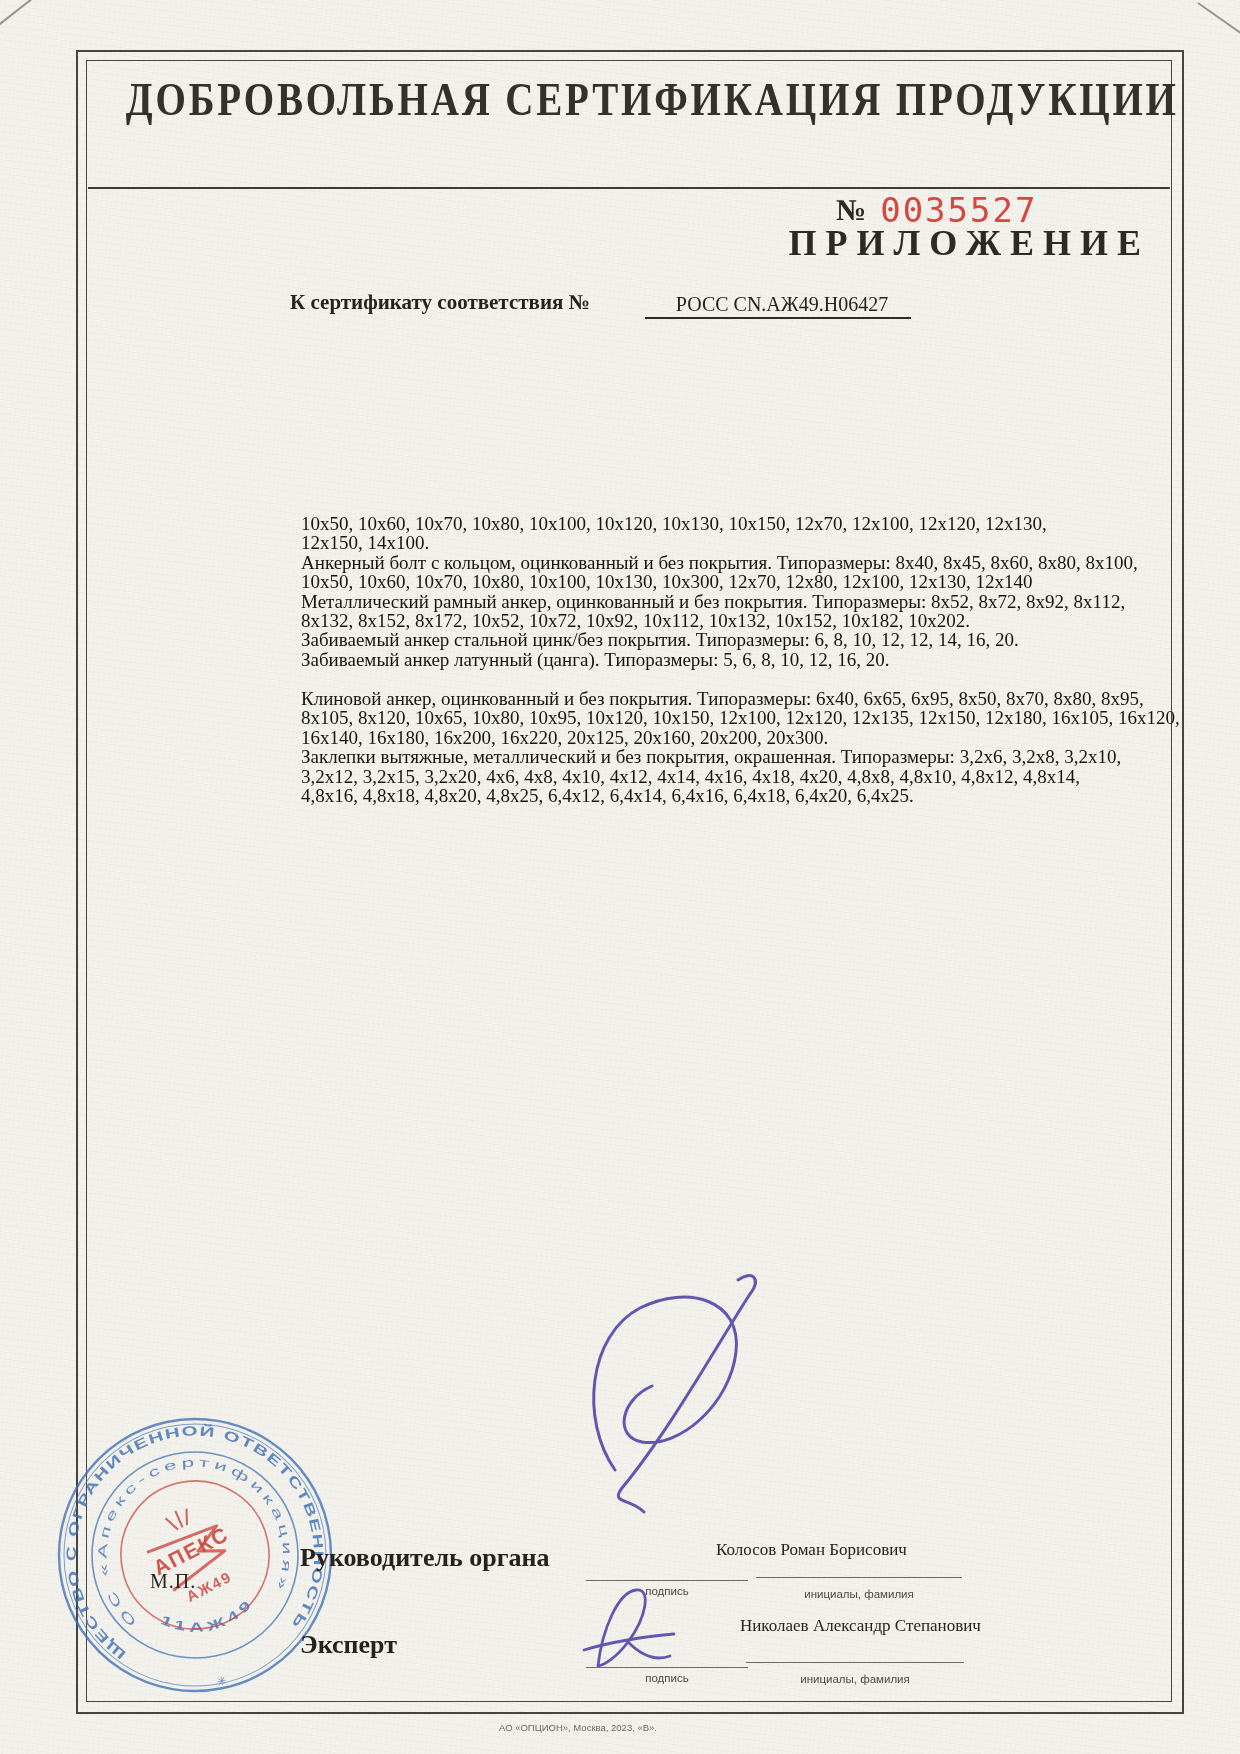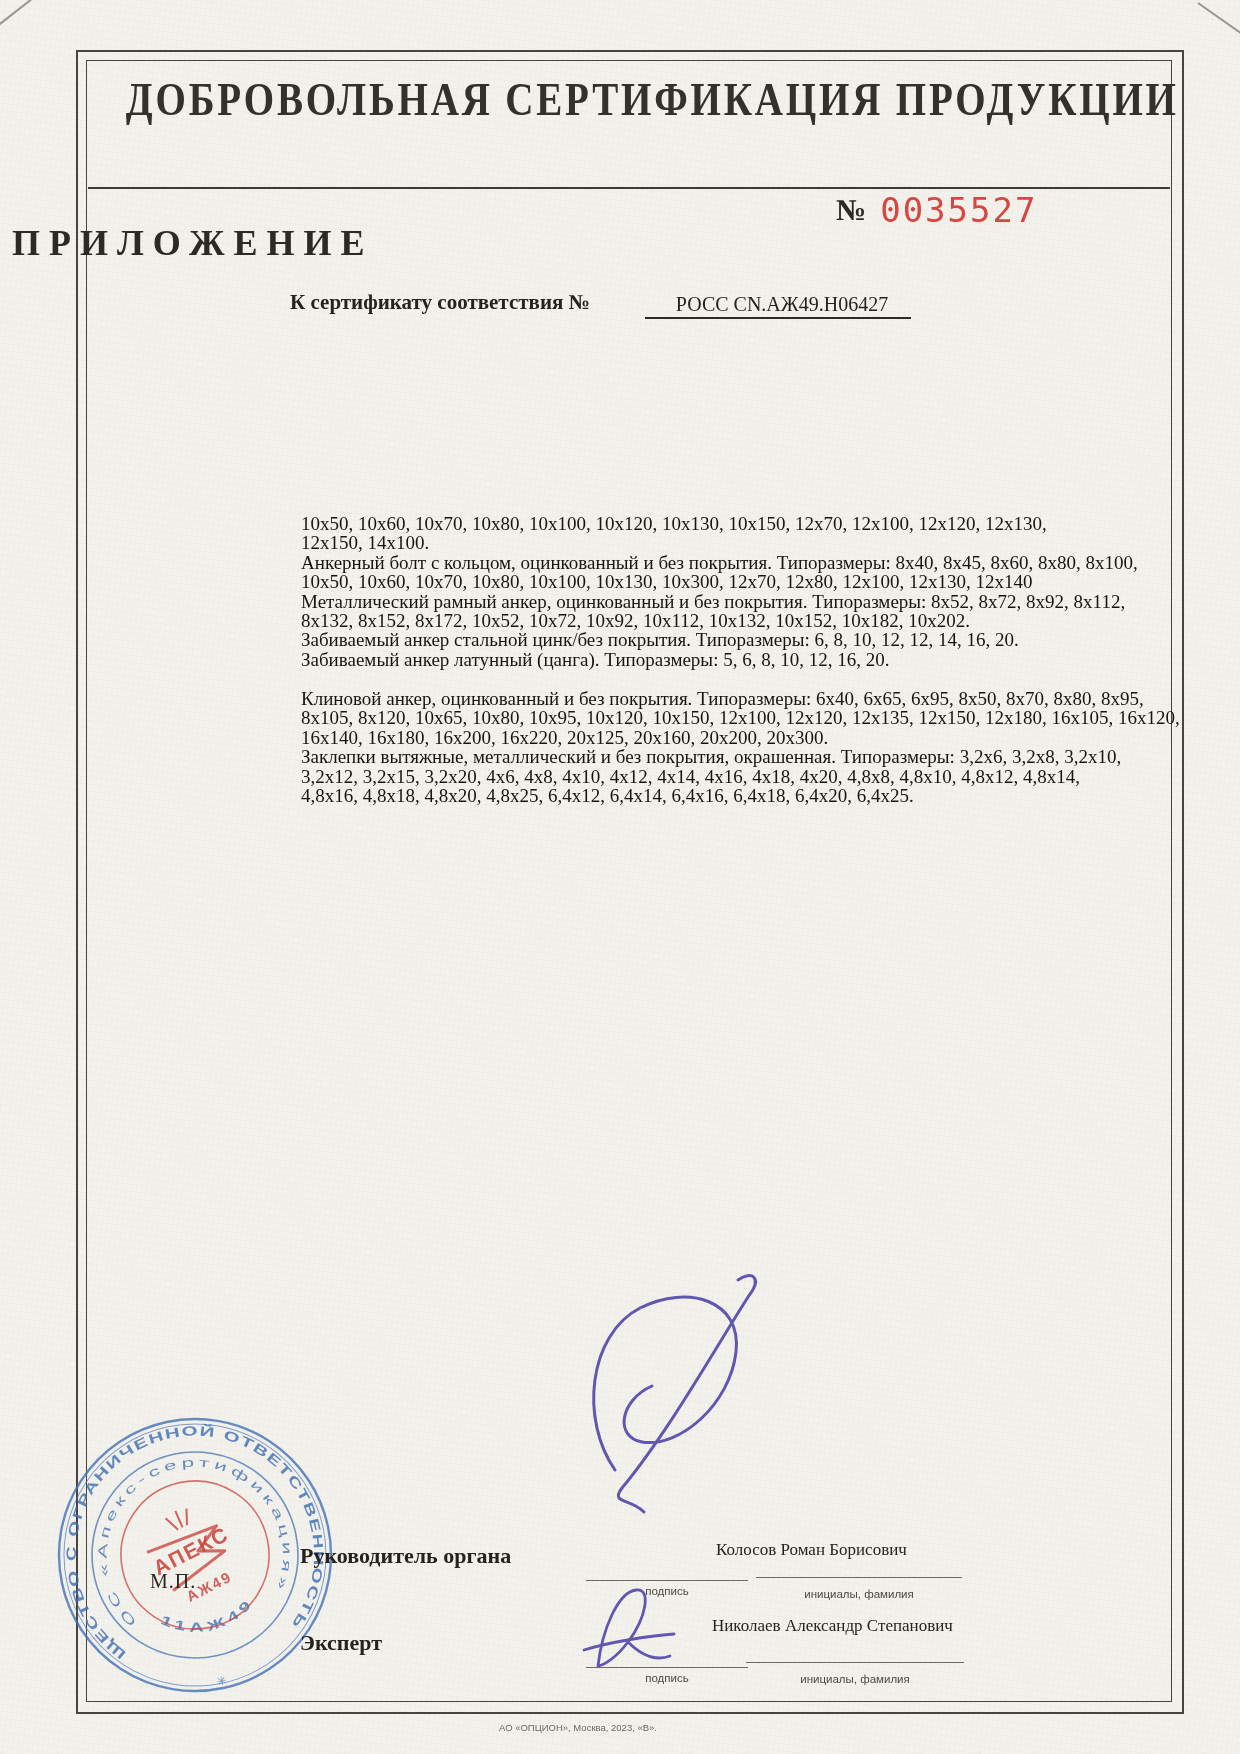--- a/index.html
+++ b/index.html
@@ -34,39 +34,38 @@
     transform:scale(0.93,1.12);transform-origin:center top;
     white-space:nowrap;
   }
   .doc-number-wrap{position:absolute;left:836px;top:190px;white-space:nowrap;}
   .doc-number-label{font-size:30px;font-weight:bold;color:#2c2a24;margin-right:14px;}
   .doc-number-value{
     font-family:"DejaVu Sans Mono", monospace;
     font-size:34px;color:#d5473f;letter-spacing:2px;vertical-align:-2px;
   }
   .doc-title{
-    position:absolute;left:0px;top:222px;width:1150px;text-align:left;
+    position:absolute;left:0px;top:222px;width:1150px;text-align:right;
     font-size:36px;font-weight:bold;letter-spacing:9px;color:#2c2a24;
     white-space:nowrap;
-    margin-left:12px;
   }
   .cert-line-label{
     position:absolute;left:290px;top:290px;
     font-size:21px;font-weight:bold;color:#26231d;white-space:nowrap;
   }
   .cert-number{
     position:absolute;left:652px;top:293px;width:260px;
     font-size:20px;font-weight:normal;color:#26231d;white-space:nowrap;text-align:center;
   }
   .cert-rule{
     position:absolute;left:645px;top:317px;width:266px;height:2px;background:#2e2b25;
   }
   .body-block{position:absolute;left:301px;font-size:19px;color:#17150f;}
   .body-block .tline{line-height:19.4px;white-space:nowrap;}
-  .sig-role{position:absolute;font-size:22px;font-weight:bold;color:#26231d;white-space:nowrap;}
+  .sig-role{position:absolute;font-size:26px;font-weight:bold;color:#26231d;white-space:nowrap;}
   .sig-line{position:absolute;height:0;border-top:1.4px solid #6e6a5f;}
   .sig-caption{
     position:absolute;font-family:"Liberation Sans", sans-serif;
     font-size:11.5px;color:#4c4a43;text-align:center;white-space:nowrap;
   }
   .sig-name{position:absolute;font-size:17px;color:#26231d;white-space:nowrap;}
   .mp-label{position:absolute;left:150px;top:1570px;font-size:20px;color:#2a2720;letter-spacing:1px;}
   .footer-imprint{
     position:absolute;left:428px;top:1722px;width:300px;text-align:center;
     font-family:"Liberation Sans", sans-serif;font-size:9.5px;color:#6b6860;white-space:nowrap;
@@ -167,17 +166,17 @@
 <div class="sig-line" style="left:586px;top:1580px;width:162px;"></div>
 <div class="sig-caption" style="left:586px;top:1585px;width:162px;">подпись</div>
 
 <div class="sig-name" style="left:716px;top:1540px;">Колосов Роман Борисович</div>
 <div class="sig-line" style="left:756px;top:1577px;width:206px;"></div>
 <div class="sig-caption" style="left:756px;top:1588px;width:206px;">инициалы, фамилия</div>
 
 <div class="sig-line" style="left:586px;top:1667px;width:162px;"></div>
 <div class="sig-caption" style="left:586px;top:1672px;width:162px;">подпись</div>
 
-<div class="sig-name" style="left:712px;top:1616px;">Николаев Александр Степанович</div>
+<div class="sig-name" style="left:740px;top:1616px;">Николаев Александр Степанович</div>
 <div class="sig-line" style="left:746px;top:1662px;width:218px;"></div>
 <div class="sig-caption" style="left:746px;top:1673px;width:218px;">инициалы, фамилия</div>
 
 <div class="footer-imprint">АО «ОПЦИОН», Москва, 2023, «В».</div>
 
 </body></html>

